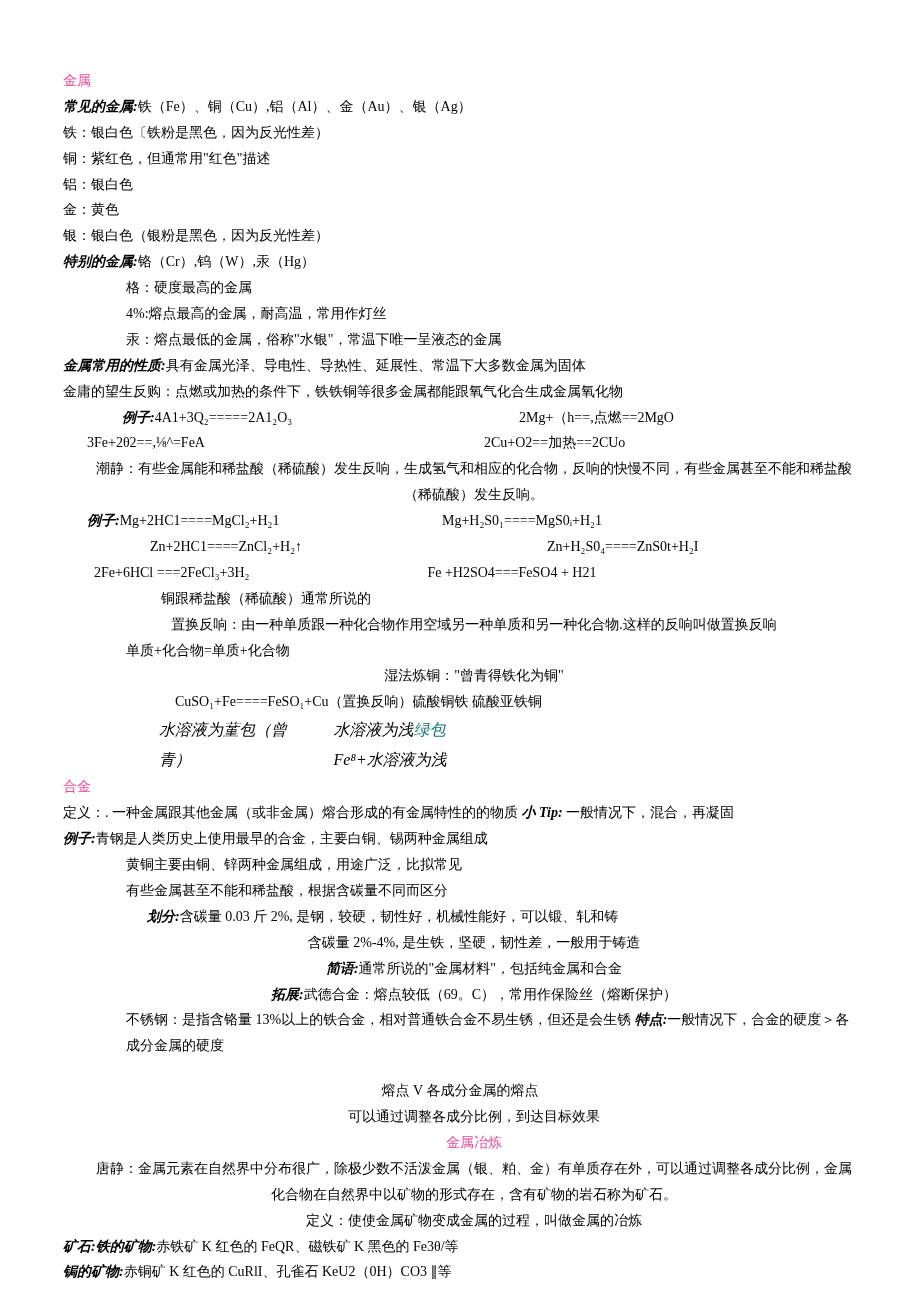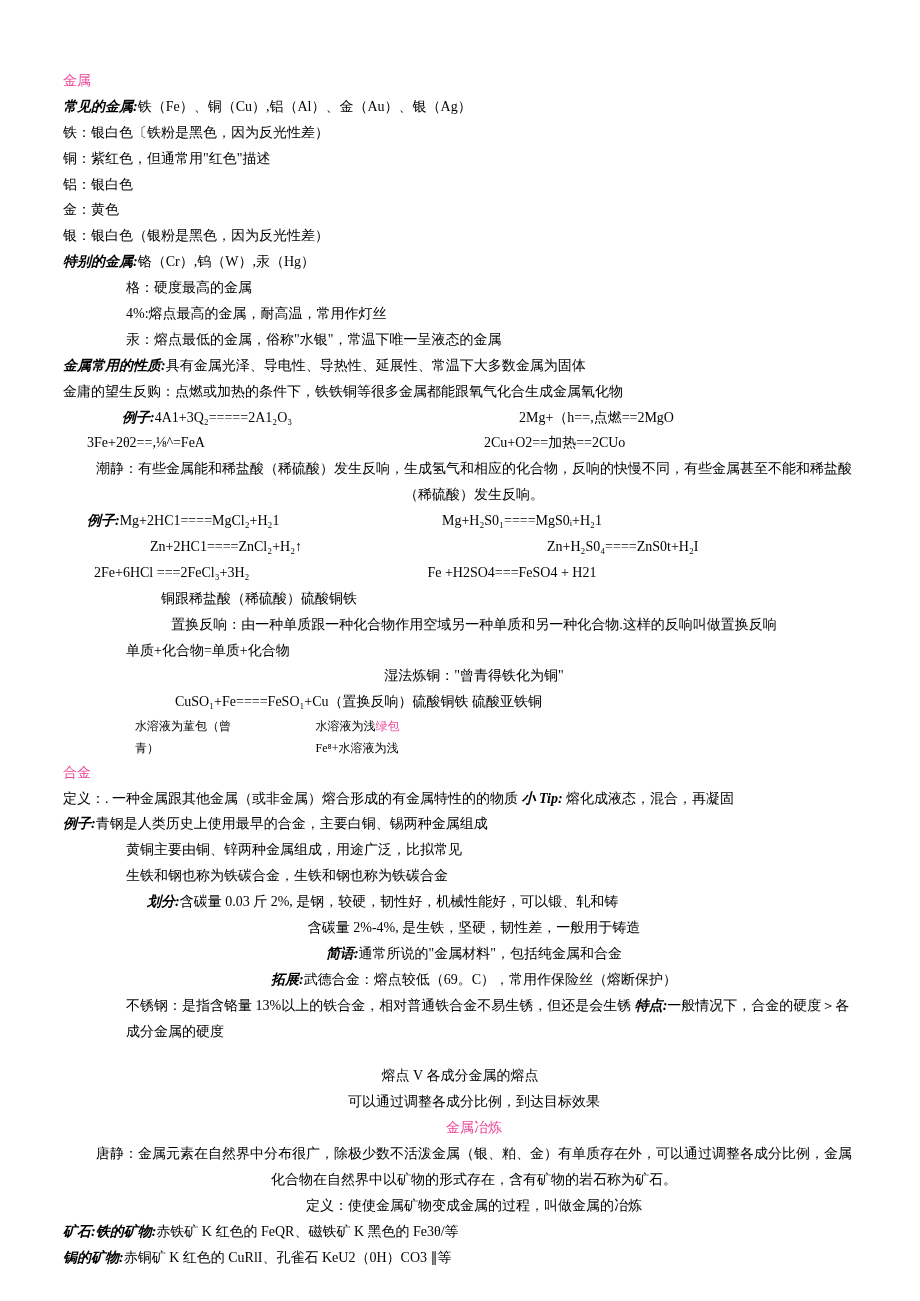--- a/index.html
+++ b/index.html
@@ -7,32 +7,32 @@
     font-size: 14px;
     line-height: 1.85;
     color: #000;
     background: #fff;
     padding: 60px 55px 60px 55px;
     max-width: 920px;
     box-sizing: border-box;
   }
   .red { color: #ec4899; }
   .bold-it { font-weight: bold; font-style: italic; }
-  .green { color: #ec4899; }
+  .green { color: #0f766e; }
   .indent1 { padding-left: 4.5em; }
   .indent1b { padding-left: 6em; }
   .indent2 { padding-left: 2em; text-align: center; }
   .indent3 { padding-left: 2.5em; }
   .center { text-align: center; margin-top: 19px; }
   .twocol { display: flex; }
   .twocol > div:first-child { flex: 0 0 50%; margin-left: 24px; }
   .twocol > div:last-child { flex: 1; }
   .threecol { display:flex; }
   .threecol > div { flex:1; }
-  .small-inner { font-size: 12px; }
+  .small-inner { font-size: 16px; font-style: italic; }
 </style>
 </head>
 <body>
 
 <div class="red">金属</div>
 <div>
   <span class="bold-it">常见的金属:</span><span>铁（Fe）、铜（Cu）,铝（Al）、金（Au）、银（Ag）</span>
 </div>
 <div>铁：银白色〔铁粉是黑色，因为反光性差）</div>
 <div>铜：紫红色，但通常用"红色"描述</div>
@@ -63,46 +63,46 @@
   <div style="margin-left:-3em">Mg+H₂S0₁====MgS0ᵢ+H₂1</div>
 </div>
 <div class="twocol">
   <div class="indent1">Zn+2HC1====ZnCl₂+H₂↑</div>
   <div>Zn+H₂S0₄====ZnS0t+H₂I</div>
 </div>
 <div class="twocol">
   <div style="flex:0 0 42%; padding-left:0.5em">2Fe+6HCl ===2FeCl₃+3H₂</div>
   <div>Fe +H2SO4===FeSO4 + H21</div>
 </div>
-<div style="padding-left:7em">铜跟稀盐酸（稀硫酸）硫酸铜铁</div>
+<div style="padding-left:7em">铜跟稀盐酸（稀硫酸）通常所说的</div>
 <div class="indent2">置换反响：由一种单质跟一种化合物作用空域另一种单质和另一种化合物.这样的反响叫做置换反响</div>
 <div class="indent1">单质+化合物=单质+化合物</div>
 <div class="indent2">湿法炼铜："曾青得铁化为铜"</div>
 <div style="padding-left:8em">CuSO₁+Fe====FeSO₁+Cu（置换反响）硫酸铜铁        硫酸亚铁铜</div>
 <div class="threecol small-inner" style="padding-left:6em;">
   <div style="flex:0 0 25%">
     <div>水溶液为蓳包（曾</div>
     <div>青）</div>
   </div>
   <div>
     <div><span>水溶液为浅</span><span class="green">绿包</span></div>
     <div>Fe⁸+水溶液为浅</div>
   </div>
   <div></div>
 </div>
 
 <div class="red">合金</div>
 <div>
-  <span>定义：. 一种金属跟其他金属（或非金属）熔合形成的有金属特性的的物质 </span><span class="bold-it">小 Tip:</span><span> 熔化成液态，混合，再凝固</span>
+  <span>定义：. 一种金属跟其他金属（或非金属）熔合形成的有金属特性的的物质 </span><span class="bold-it">小 Tip:</span><span> 一般情况下，混合，再凝固</span>
 </div>
 <div>
   <span class="bold-it">例子:</span><span>青钢是人类历史上使用最早的合金，主要白铜、锡两种金属组成</span>
 </div>
 <div class="indent1">黄铜主要由铜、锌两种金属组成，用途广泛，比拟常见</div>
-<div class="indent1">生铁和钢也称为铁碳合金，生铁和钢也称为铁碳合金</div>
+<div class="indent1">有些金属甚至不能和稀盐酸，根据含碳量不同而区分</div>
 <div class="indent1b">
   <span class="bold-it">划分:</span><span>含碳量 0.03 斤 2%, 是钢，较硬，韧性好，机械性能好，可以锻、轧和铸</span>
 </div>
 <div class="indent2">含碳量 2%-4%, 是生铁，坚硬，韧性差，一般用于铸造</div>
 <div class="indent2">
   <span class="bold-it">简语:</span><span>通常所说的"金属材料"，包括纯金属和合金</span>
 </div>
 <div class="indent2">
   <span class="bold-it">拓展:</span><span>武德合金：熔点较低（69。C），常用作保险丝（熔断保护）</span>
 </div>

